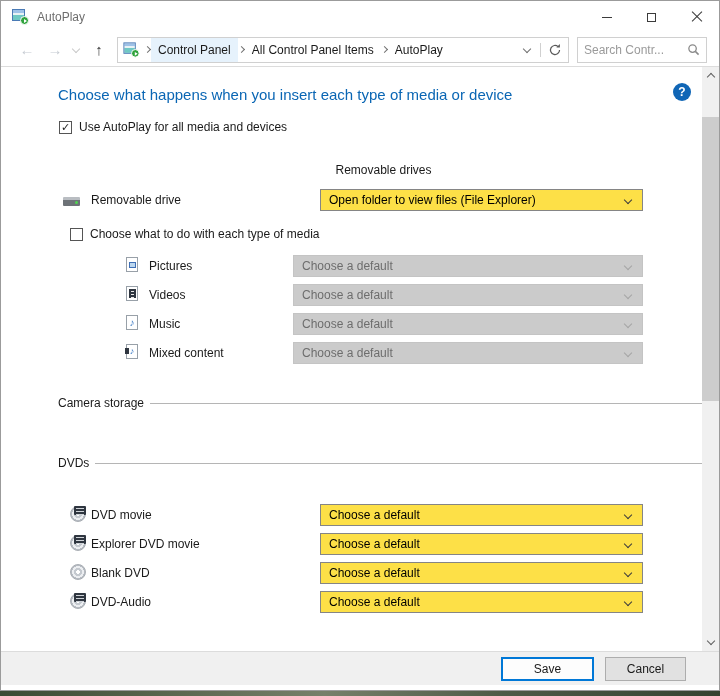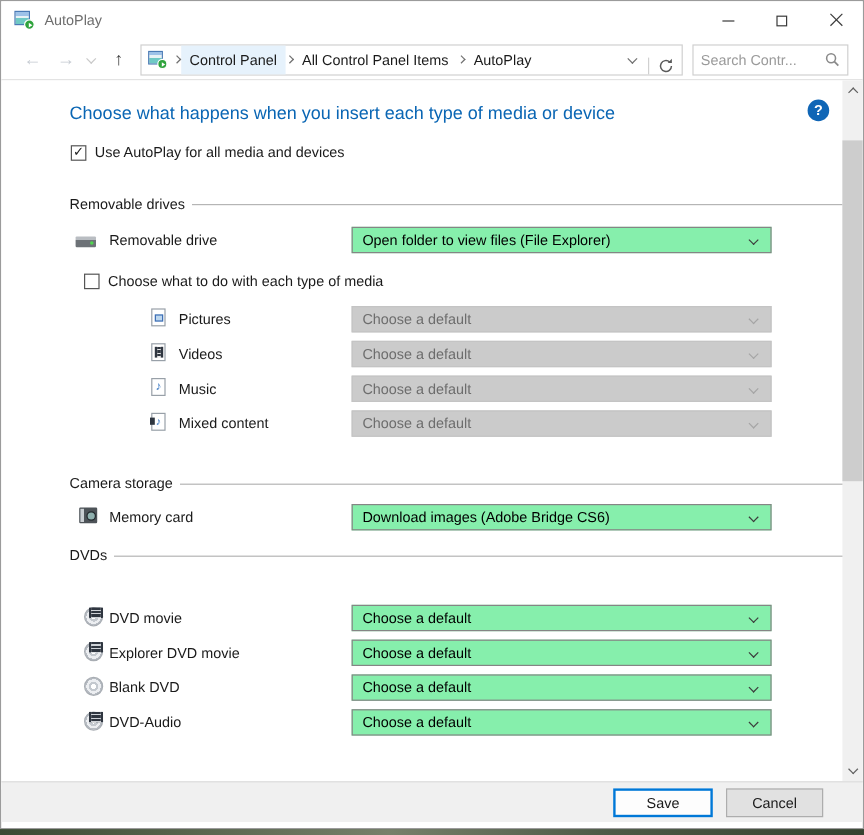--- a/index.html
+++ b/index.html
@@ -28,21 +28,21 @@
   .ap-play::after { content:""; position:absolute; left:3px; top:2px; border-left:3px solid #fff; border-top:2px solid transparent; border-bottom:2px solid transparent; }
 
   
   .navbar { position:absolute; top:32px; left:0; right:0; height:34px; background:#fff; border-bottom:1px solid #dcdcdc; display:flex; align-items:center; }
   .nav-arrow { font-size:15px; line-height:1; }
   .nav-back { color:#c6cbd2; margin-left:14px; width:24px; text-align:center; }
   .nav-fwd  { color:#c6cbd2; width:24px; text-align:center; margin-left:4px; }
   .chev { display:inline-block; width:6px; height:6px; border-right:1px solid; border-bottom:1px solid; transform:rotate(45deg); }
   .nav-chev { color:#c9c9c9; margin:0 6px 2px 6px; }
   .nav-up { color:#3b3b3b; width:24px; text-align:center; margin-left:2px; }
-  .addressbar { display:flex; align-items:flex-end; height:26px; border:1px solid #d0d0d0; margin-left:6px; width:452px; background:#fff; }
+  .addressbar { display:flex; align-items:center; height:26px; border:1px solid #d0d0d0; margin-left:6px; width:452px; background:#fff; }
   .addr-main { display:flex; align-items:center; flex:1; }
   .addr-icon-wrap { padding:0 4px 0 5px; display:flex; align-items:center; }
   .addr-icon-wrap .autoplay-icon { margin-left:0; transform:scale(.95); }
   .crumb-sep { color:#707070; margin:0 1px 1px 1px; transform:rotate(-45deg); width:5px; height:5px; }
   .crumb { padding:5px 7px; white-space:nowrap; }
   .crumb-first { background:#e6f2fc; }
   .addr-dropchev { color:#707070; margin:0 10px 2px auto; }
   .refresh-btn { width:28px; border-left:1px solid #d0d0d0; display:flex; align-items:center; justify-content:center; }
   .searchbox { display:flex; align-items:center; height:26px; width:130px; border:1px solid #d0d0d0; margin-left:8px; padding:0 6px; }
   .searchbox input { border:none; outline:none; flex:1; width:70px; font-family:"Liberation Sans",sans-serif; font-size:12px; color:#1a1a1a; }
@@ -59,21 +59,21 @@
     display:flex; align-items:center; justify-content:center; font-size:11px; color:#222; line-height:1; }
 
   .section-head { position:absolute; left:57px; right:10px; display:flex; align-items:center; }
   .section-line { flex:1; border-top:1px solid #b5b5b5; margin-left:6px; margin-top:1px; }
 
   .row { position:absolute; left:56px; right:76px; height:22px; }
   .row-label { position:absolute; left:34px; top:4px; white-space:nowrap; }
   .row.indent .row-label { left:92px; }
   .combo { position:absolute; left:236px; right:0; top:0; height:22px; display:flex; align-items:center; padding:0 26px 0 8px; white-space:nowrap; overflow:hidden; }
   .combo-chev { position:absolute; right:11px; top:7px; width:6px; height:6px; }
-  .combo.on  { background:#86efac; border:1px solid #858585; color:#000; }
+  .combo.on  { background:#fde047; border:1px solid #858585; color:#000;margin-left:27px; }
   .combo.on  .combo-chev { color:#3c3c3c; }
   .combo.off { background:#cbcbcb; border:1px solid #c4c4c4; color:#6d6d6d; }
   .combo.off .combo-chev { color:#a5a5a5; }
 
   
   .drive-icon { left:6px; top:8px; width:17px; height:9px; border-radius:1px;
     background:linear-gradient(#b9bdc2 0 3px,#6d7277 3px); position:absolute; }
   .drive-icon::after { content:""; position:absolute; right:2px; top:4px; width:3px; height:3px; background:#4fd64f; border-radius:50%; }
 
   .file-icon { position:absolute; left:69px; top:2px; width:12px; height:15px; background:#fff; border:1px solid #98a0a8;
@@ -101,21 +101,21 @@
   .sb-btn { position:absolute; left:0; width:17px; height:17px; display:flex; align-items:center; justify-content:center; color:#606060; }
   .sb-up { top:0; } .sb-down { bottom:0; }
   .sb-up .chev { transform:rotate(-135deg); margin-top:3px; }
   .sb-down .chev { margin-bottom:3px; }
   .sb-thumb { position:absolute; left:0; width:17px; top:50px; height:284px; background:#cdcdcd; }
 
   
   .footer { position:absolute; left:0; right:0; bottom:5px; height:34px; background:#f0f0f0; border-top:1px solid #dcdcdc;
     display:flex; align-items:center; justify-content:flex-end; }
   .btn { height:24px; font-size:12px; display:flex; align-items:center; justify-content:center; font-family:"Liberation Sans",sans-serif; }
-  .btn-save { width:83px; background:#fdfdfd; border:2px solid #0078d7; margin-right:11px; }
+  .btn-save { width:93px; background:#fdfdfd; border:2px solid #0078d7; margin-right:11px; }
   .btn-cancel { width:81px; background:#e1e1e1; border:1px solid #adadad; margin-right:33px; }
 </style>
 </head>
 <body>
 
 <div class="window">
 
   <div class="titlebar">
     <div class="autoplay-icon">
       <div class="ap-win"></div>
@@ -179,21 +179,21 @@
     <div class="heading" style="color:#0a66b4;">Choose what happens when you insert each type of media or device</div>
     <div class="help-btn" style="background:#1066b6;">
       <span>?</span>
     </div>
 
     <div class="checkrow" style="left:58px; top:53px;">
       <span class="checkbox">✓</span>
       <span>Use AutoPlay for all media and devices</span>
     </div>
 
-    <div class="section-head" style="top:96px;">
+    <div class="section-head" style="top:96px;flex-direction:column;">
       <span>Removable drives</span>
       <span class="section-line"></span>
     </div>
 
     <div class="row" style="top:122px;">
       <span class="drive-icon"></span>
       <span class="row-label">Removable drive</span>
       <div class="combo on">
         <span>Open folder to view files (File Explorer)</span>
         <span class="chev combo-chev"></span>
@@ -247,28 +247,20 @@
         <span>Choose a default</span>
         <span class="chev combo-chev"></span>
       </div>
     </div>
 
     <div class="section-head" style="top:329px;">
       <span>Camera storage</span>
       <span class="section-line"></span>
     </div>
 
-    <div class="row" style="top:353px;">
-      <span class="memcard-icon"></span>
-      <span class="row-label">Memory card</span>
-      <div class="combo on">
-        <span>Download images (Adobe Bridge CS6)</span>
-        <span class="chev combo-chev"></span>
-      </div>
-    </div>
 
     <div class="section-head" style="top:389px;text-align:center;">
       <span>DVDs</span>
       <span class="section-line"></span>
     </div>
 
     <div class="row" style="top:437px;">
       <span class="dvd-icon film"></span>
       <span class="row-label">DVD movie</span>
       <div class="combo on">

